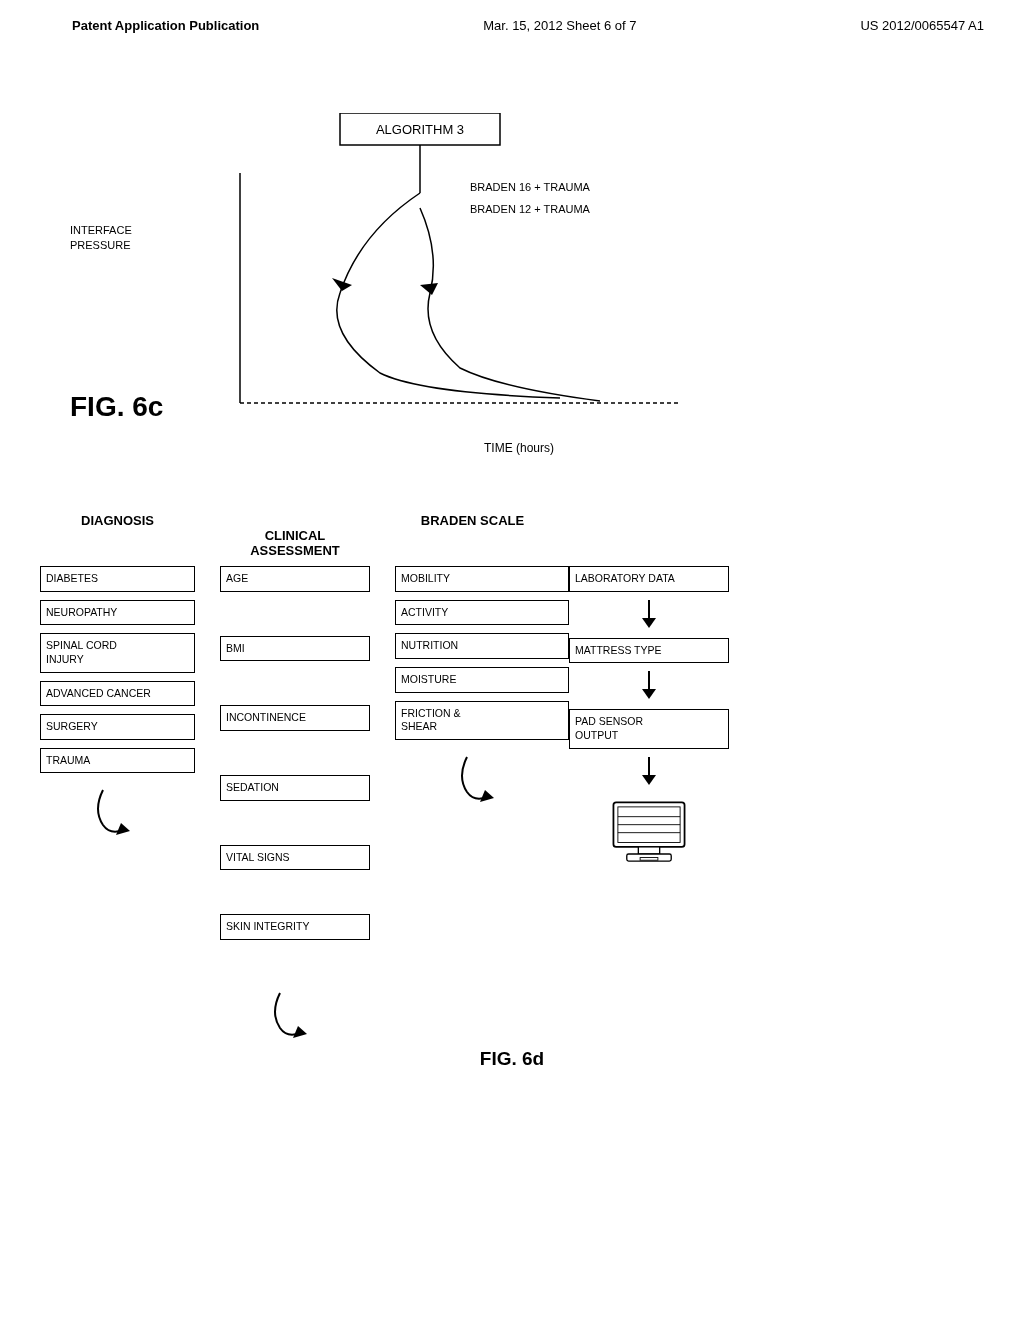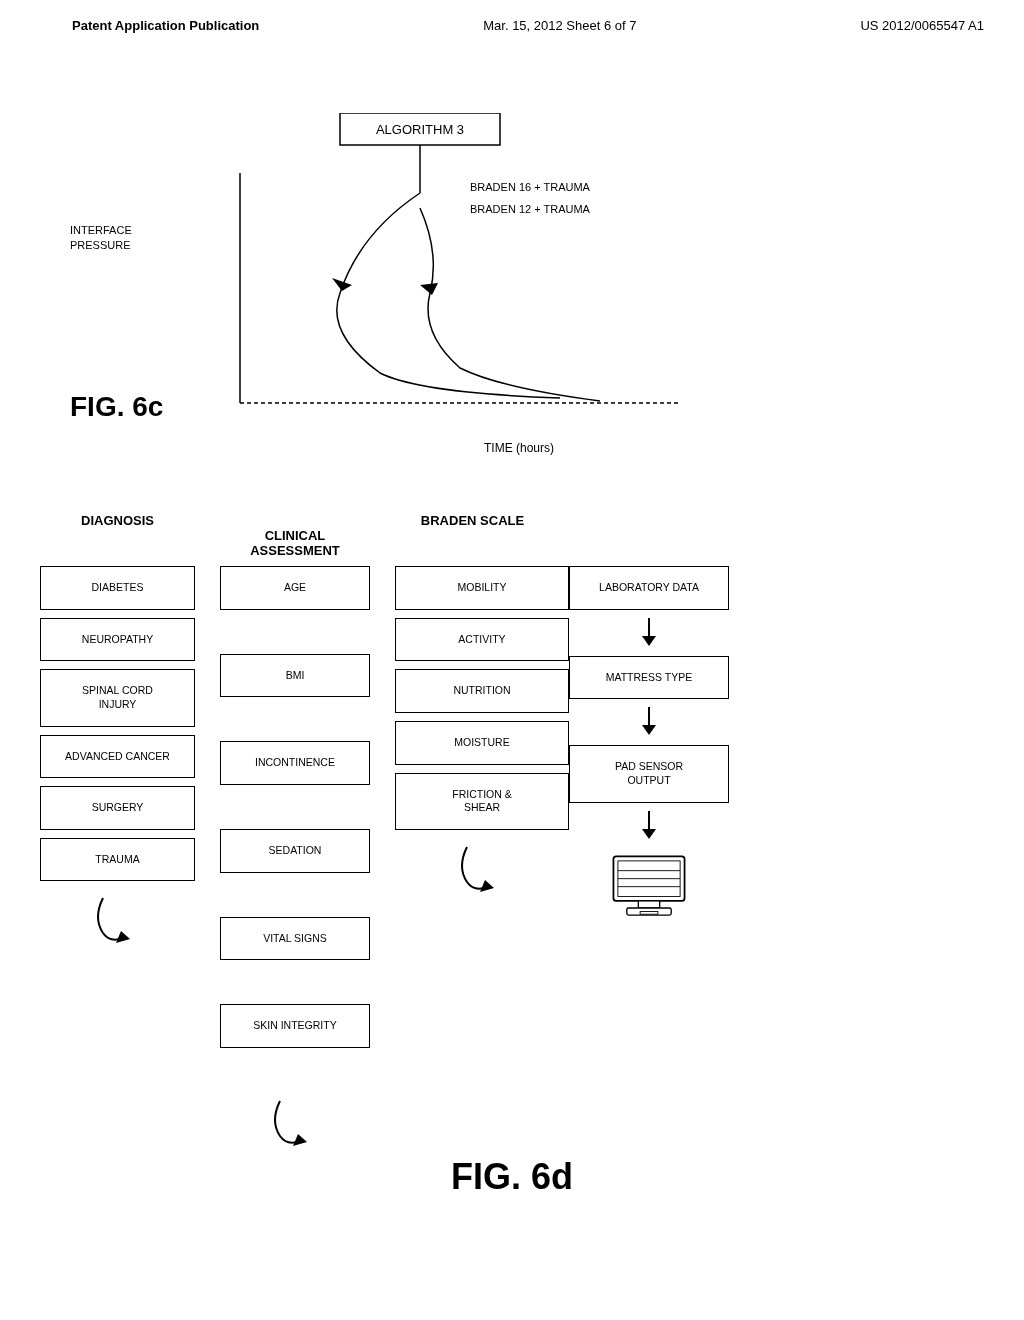--- a/index.html
+++ b/index.html
@@ -105,38 +105,38 @@
       gap: 8px;
     }
 
     .col-diagnosis-items { width: 155px; margin-right: 25px; }
     .col-clinical-items { width: 150px; margin-right: 25px; gap: 44px; }
     .col-braden-items { width: 174px; }
     .col-right-items { width: 160px; }
 
     .box-item {
       border: 1.5px solid #000;
-      text-align: center;
+      text-align: left;
       font-size: 10.5px;
-      padding: 14px 5px;
+      padding: 5px 5px;
       width: 100%;
       line-height: 1.3;
       background: #fff;
     }
 
     
     .curved-arrow-svg {
       width: 60px;
       height: 50px;
       margin-top: 4px;
     }
 
     .fig6d-label {
       text-align: center;
-      font-size: 36px;
+      font-size: 19px;
       font-weight: bold;
       margin-top: 10px;
     }
 
     
     .down-arrow-svg {
       width: 30px;
       height: 30px;
     }
 

